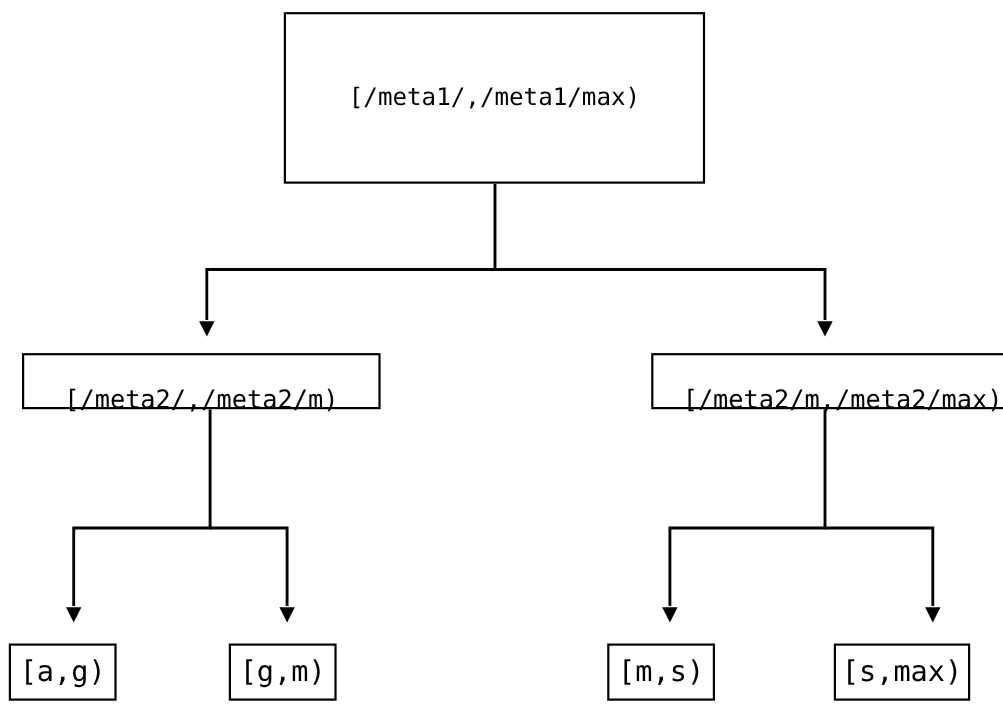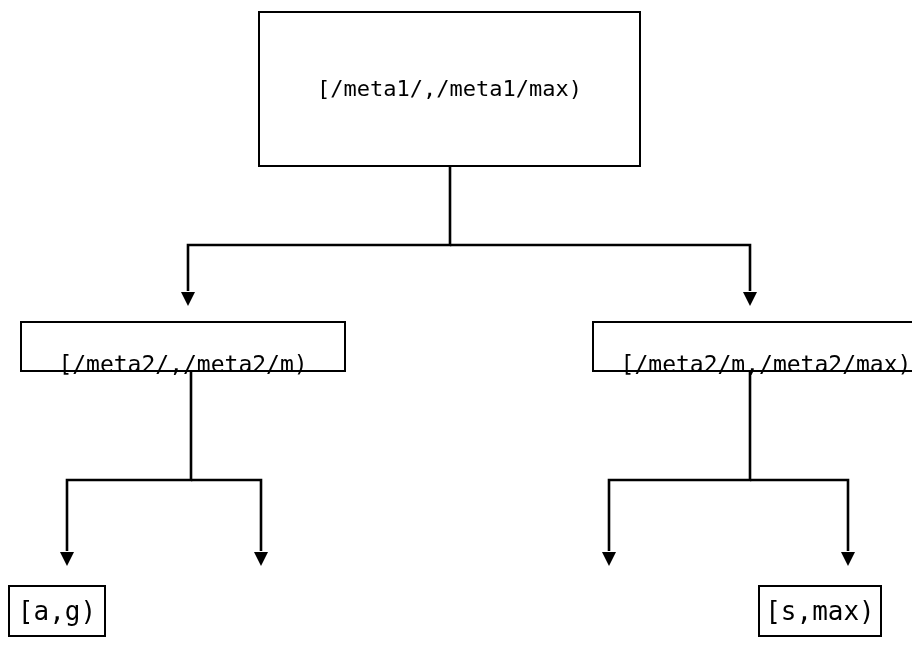--- a/index.html
+++ b/index.html
@@ -121,19 +121,25 @@
   </div>
 
   <div class="tree-node" id="node-meta2-high">
     <span class="node-label">[/meta2/m,/meta2/max)</span>
   </div>
 
   <div class="tree-node leaf-node" id="node-leaf-ag">
     <span class="node-label">[a,g)</span>
   </div>
 
+  <div class="tree-node leaf-node" id="node-leaf-gm">
+    <span class="node-label">[g,m)</span>
+  </div>
 
+  <div class="tree-node leaf-node" id="node-leaf-ms">
+    <span class="node-label">[m,s)</span>
+  </div>
 
   <div class="tree-node leaf-node" id="node-leaf-smax">
     <span class="node-label">[s,max)</span>
   </div>
 
 </div>
 
 </body></html>

